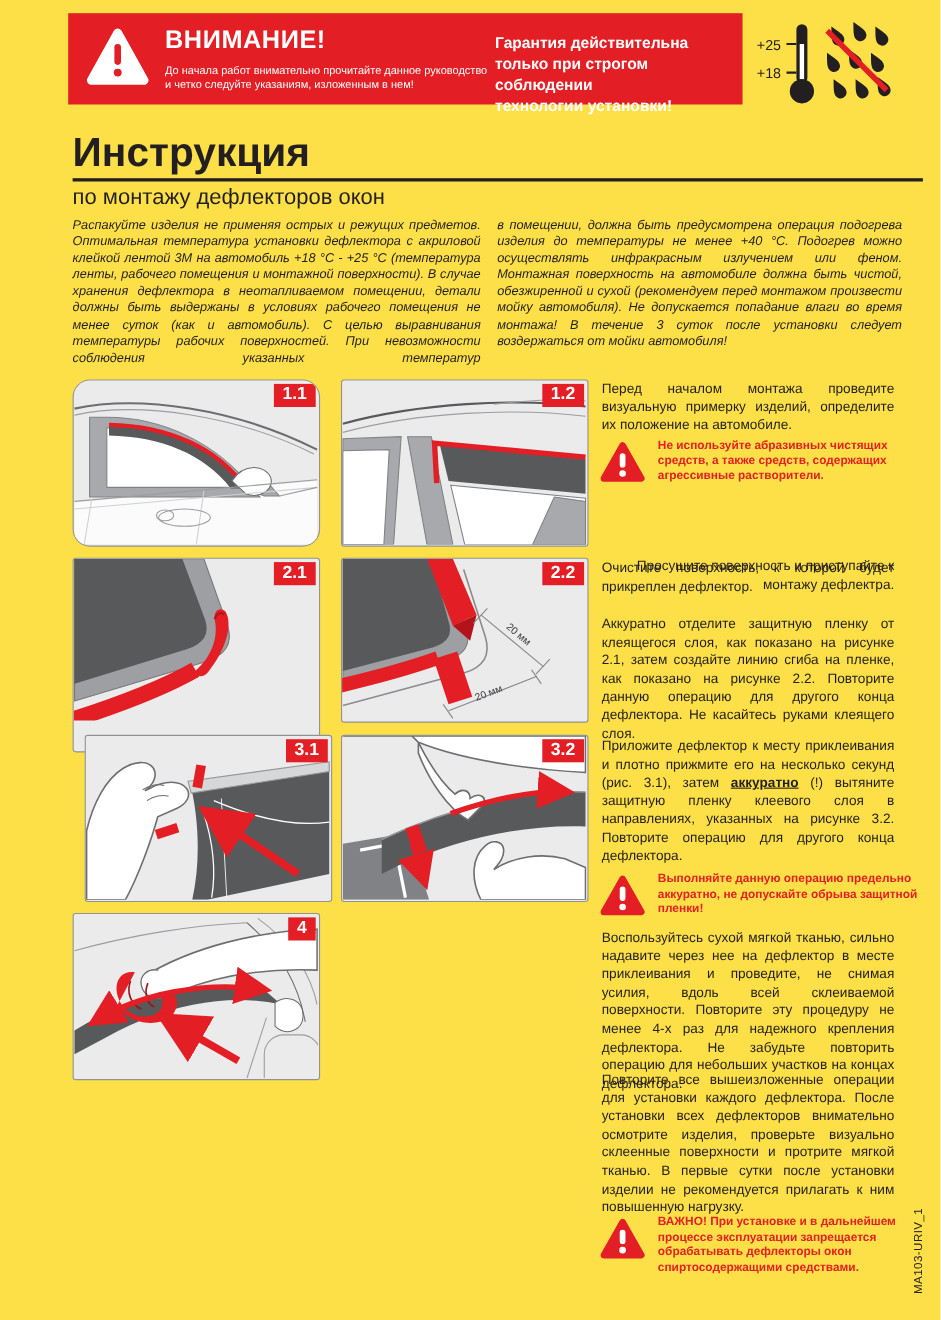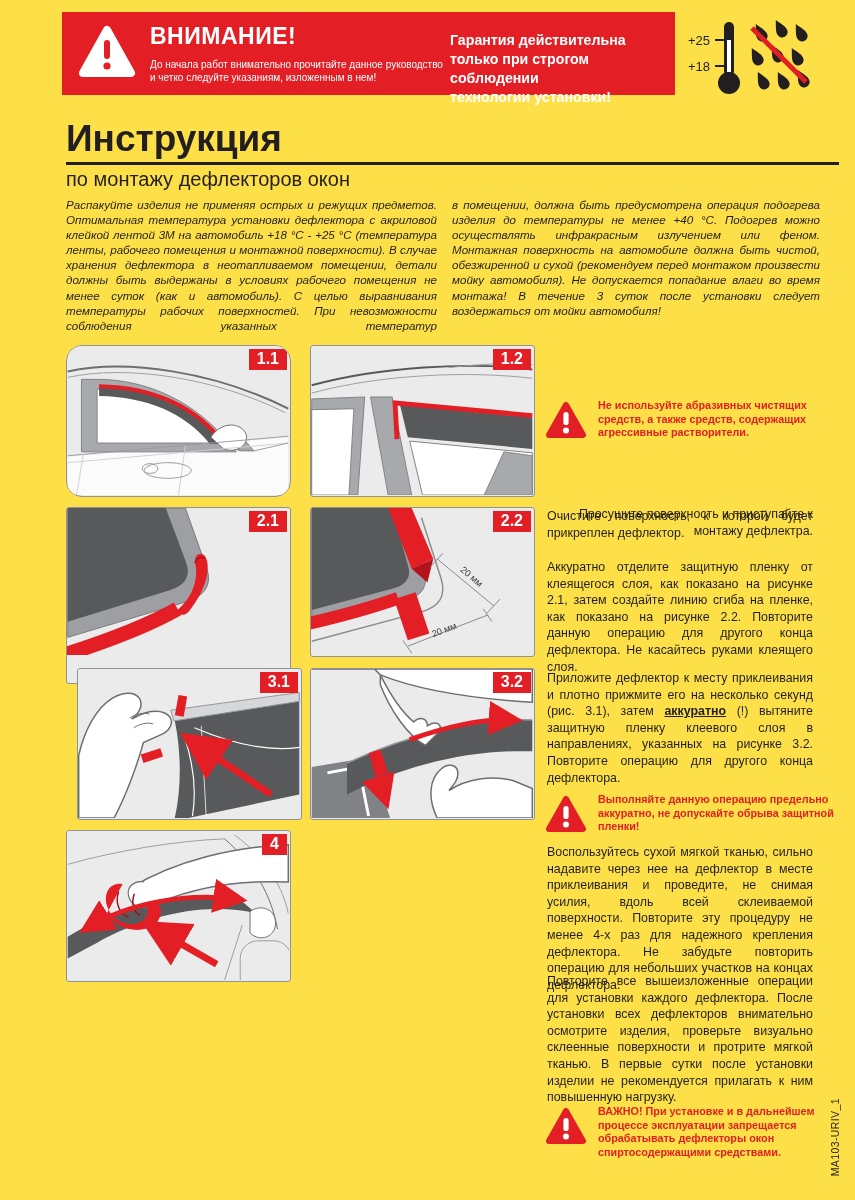--- a/index.html
+++ b/index.html
@@ -251,20 +251,21 @@
       <path d="M78,52 C68,50 60,57 62,66 C64,75 73,80 81,77" fill="#fff" stroke="#6d6e71" stroke-width="1.2"></path>
       <path d="M56,54 C44,52 36,62 40,76 C44,90 58,98 72,94 C80,92 84,84 80,74 C90,70 98,76 94,88 L90,96 C72,106 48,100 40,84 Z" fill="#e31e24"></path>
       <path d="M52,62 C48,72 52,84 62,88" stroke="#a0121a" stroke-width="1.5" fill="none"></path>
       <path d="M68,64 C64,74 68,84 74,86" stroke="#a0121a" stroke-width="1.5" fill="none"></path>
       <path d="M18,100 C60,74 120,62 176,70" stroke="#e31e24" stroke-width="5" fill="none" marker-start="url(#ah4)" marker-end="url(#ah4)"></path>
       <path d="M152,136 L84,97" stroke="#e31e24" stroke-width="7" fill="none" marker-end="url(#ah4)"></path>
     </svg>
     <div class="fig-label">4</div>
   </div>
 
+  <div class="step s1">Перед началом монтажа проведите визуальную примерку изделий, определите их положение на автомобиле.</div>
 
   <div class="warn w1">
     <svg class="warn-icon" width="42" height="38" viewBox="0 0 42 38">
       <path d="M21,4 L38,34 L4,34 Z" fill="#e31e24" stroke="#e31e24" stroke-width="6" stroke-linejoin="round"></path>
       <rect x="18.4" y="11" width="5.2" height="13" rx="2.6" fill="#fff"></rect>
       <circle cx="21" cy="29.5" r="3" fill="#fff"></circle>
     </svg>
     <div class="warn-text">Не используйте абразивных чистящих средств, а также средств, содержащих агрессивные растворители.</div>
   </div>
 

